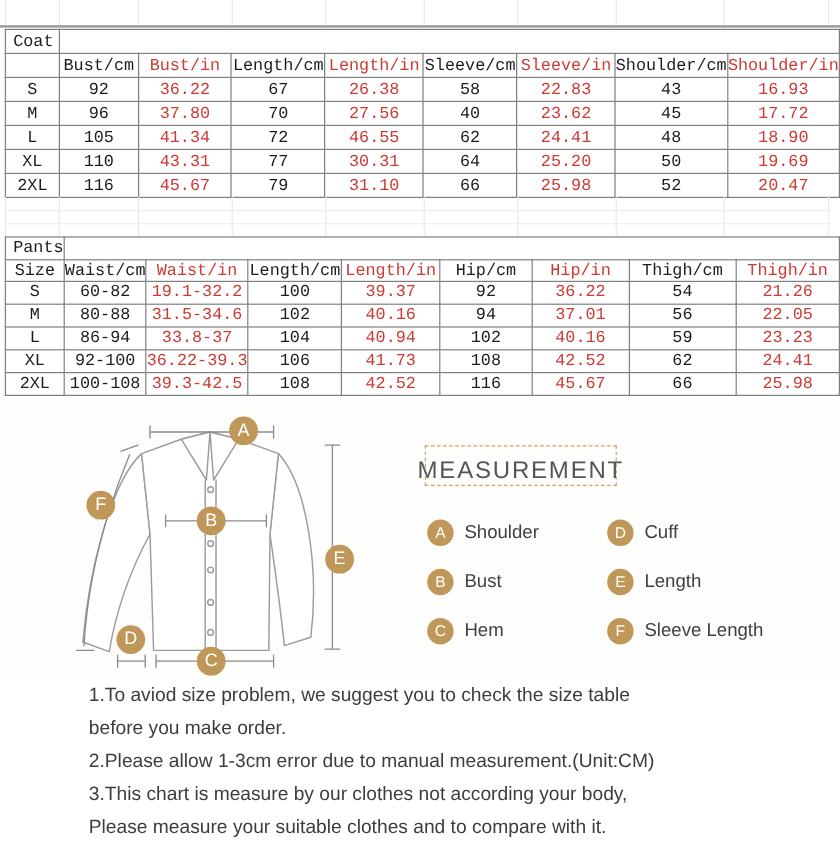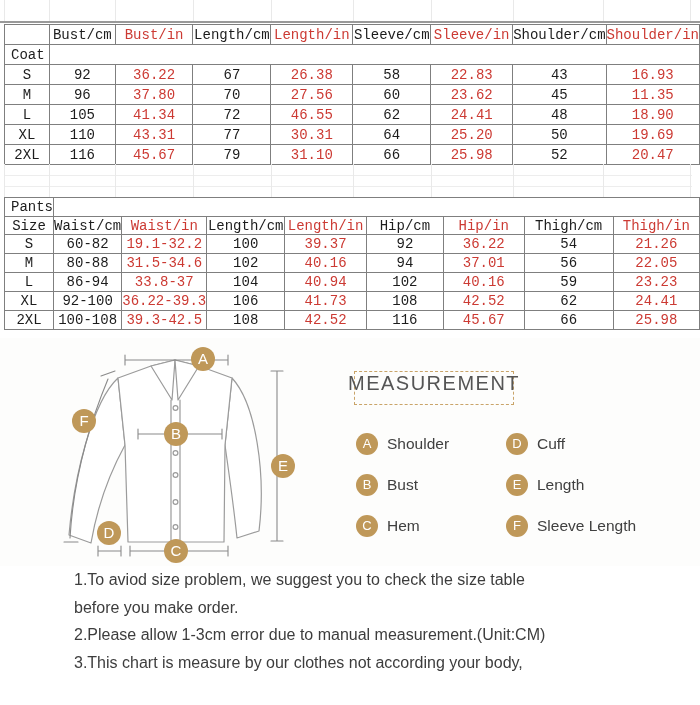--- a/index.html
+++ b/index.html
@@ -34,21 +34,21 @@
       white-space:nowrap;overflow:visible;}
   .size-table td.title-cell{text-align:left;padding-left:6px;}
   .size-table td.red{color:var(--inch-red);}
 
   
   .diagram{position:absolute;left:0;top:338px;width:700px;height:228px;background:#fdfdfc;}
   .shirt-svg{position:absolute;left:28px;top:4px;}
   .marker{position:absolute;width:24px;height:24px;border-radius:50%;background:var(--badge-gold);
       color:#fff;font:400 15px/24px "Liberation Sans",sans-serif;text-align:center;}
   .m-box{position:absolute;left:354px;top:33px;width:158px;height:32px;
-      border:1px dashed var(--dashed-box-gold);display:flex;align-items:flex-start;justify-content:center;}
+      border:1px dashed var(--dashed-box-gold);display:flex;align-items:flex-end;justify-content:center;}
   .m-box span{font-size:20px;color:#555;letter-spacing:1.5px;}
   .legend-col{position:absolute;display:flex;flex-direction:column;gap:19px;}
   .legend-col-1{left:356px;top:95px;}
   .legend-col-2{left:506px;top:95px;}
   .legend-item{display:flex;align-items:center;height:22px;}
   .badge{width:22px;height:22px;border-radius:50%;background:var(--badge-gold);color:#fff;
       font:400 13px/22px "Liberation Sans",sans-serif;text-align:center;flex:0 0 22px;}
   .legend-label{margin-left:9px;font-size:15.5px;color:#404040;}
 
   
@@ -82,55 +82,55 @@
         <col style="width: 78px;">
         <col style="width: 78px;">
         <col style="width: 82px;">
         <col style="width: 78px;">
         <col style="width: 82px;">
         <col style="width: 90px;">
         <col style="width: 87px;">
       </colgroup>
       <tbody>
         <tr style="height: 20px;">
+          <td class="title-cell">Coat</td>
+          <td colspan="8"></td>
+        </tr>
+        <tr style="height: 20px;">
           <td></td>
           <td>Bust/cm</td>
           <td class="red">Bust/in</td>
           <td>Length/cm</td>
           <td class="red">Length/in</td>
           <td>Sleeve/cm</td>
           <td class="red">Sleeve/in</td>
           <td>Shoulder/cm</td>
           <td class="red">Shoulder/in</td>
         </tr>
         <tr style="height: 20px;">
-          <td class="title-cell">Coat</td>
-          <td colspan="8"></td>
-        </tr>
-        <tr style="height: 20px;">
           <td>S</td>
           <td>92</td>
           <td class="red">36.22</td>
           <td>67</td>
           <td class="red">26.38</td>
           <td>58</td>
           <td class="red">22.83</td>
           <td>43</td>
           <td class="red">16.93</td>
         </tr>
         <tr style="height: 20px;">
           <td>M</td>
           <td>96</td>
           <td class="red">37.80</td>
           <td>70</td>
           <td class="red">27.56</td>
-          <td>60</td>
+          <td>40</td>
           <td class="red">23.62</td>
           <td>45</td>
-          <td class="red">11.35</td>
+          <td class="red">17.72</td>
         </tr>
         <tr style="height: 20px;">
           <td>L</td>
           <td>105</td>
           <td class="red">41.34</td>
           <td>72</td>
           <td class="red">46.55</td>
           <td>62</td>
           <td class="red">24.41</td>
           <td>48</td>
@@ -345,15 +345,16 @@
         <span class="legend-label">Sleeve Length</span>
       </div>
     </div>
   </div>
 
   <div class="notes">
     <div>1.To aviod size problem, we suggest you to check the size table</div>
     <div>before you make order.</div>
     <div>2.Please allow 1-3cm error due to manual measurement.(Unit:CM)</div>
     <div>3.This chart is measure by our clothes not according your body,</div>
+    <div>Please measure your suitable clothes and to compare with it.</div>
   </div>
 
 </div>
 
 </body></html>

